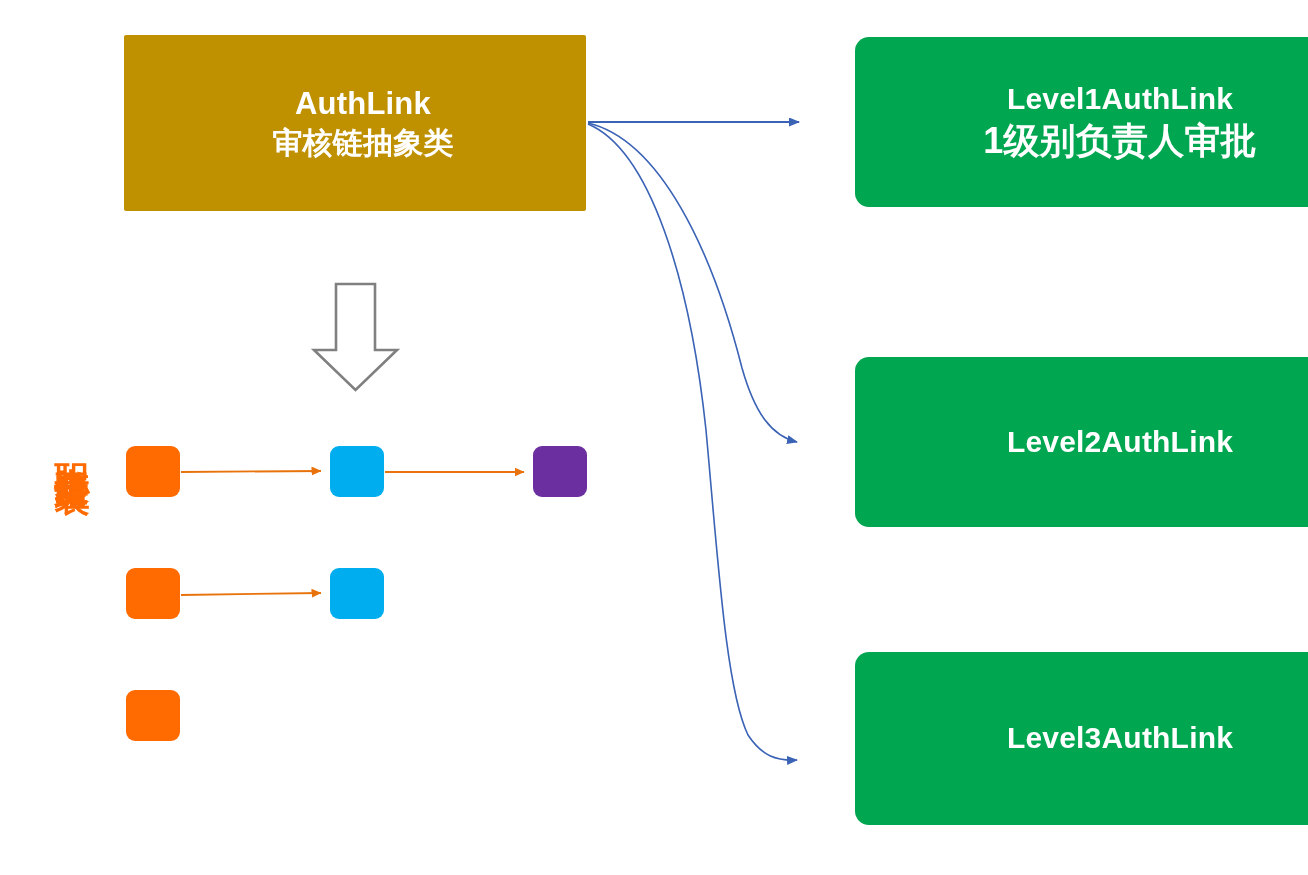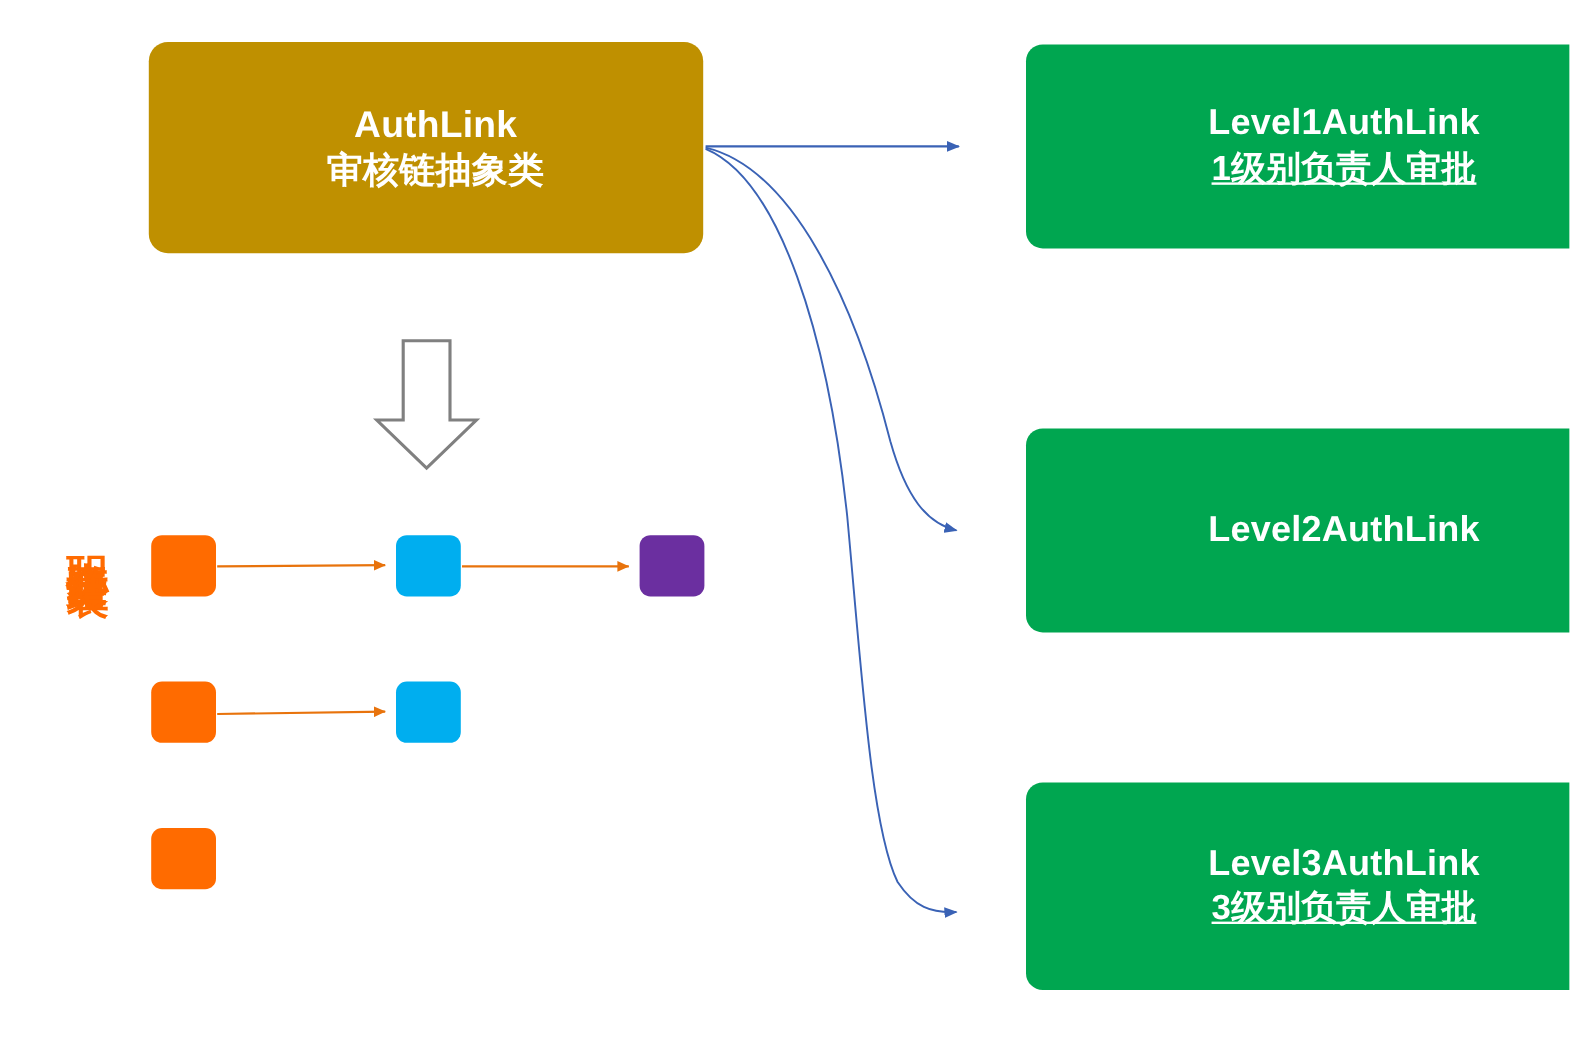--- a/index.html
+++ b/index.html
@@ -41,37 +41,37 @@
     white-space: nowrap;
   }
 
   
   #node-authlink {
     left: 124px;
     top: 35px;
     width: 462px;
     height: 176px;
     background: #BF9000;
-    border-radius: 16px;
+    border-radius: 2px;
     font-size: 31px;
     padding-left: 16px;
   }
   #node-authlink .line1 { font-size: 31px; }
   #node-authlink .line2 { font-size: 30px; text-align: center; }
 
   
   .node-green {
     background: #00A650;
     left: 809px;
     width: 530px;
     font-size: 29px;
     margin-left: 46px;
   }
   .node-green .line1 { font-size: 30px; }
-  .node-green .line2 { font-size: 29px; text-decoration: underline; }
+  .node-green .line2 { font-size: 36px; }
 
   #node-level1 { top: 37px;  height: 170px; }
   #node-level2 { top: 357px; height: 170px; }
   #node-level3 { top: 652px; height: 173px; }
 
   
   .chip {
     position: absolute;
     width: 54px;
     height: 51px;
@@ -155,21 +155,20 @@
     <span class="line1">Level1AuthLink</span>
     <span class="line2">1级别负责人审批</span>
   </div>
 
   <div class="node node-green" id="node-level2">
     <span class="line1">Level2AuthLink</span>
   </div>
 
   <div class="node node-green" id="node-level3">
     <span class="line1">Level3AuthLink</span>
-    <span class="line2">3级别负责人审批</span>
   </div>
 
   <div id="chain-caption">职责链路组装</div>
 
   <div class="chip chip-orange" id="chip-r1-c1"></div>
   <div class="chip chip-blue" id="chip-r1-c2"></div>
   <div class="chip chip-purple" id="chip-r1-c3"></div>
 
   <div class="chip chip-orange" id="chip-r2-c1"></div>
   <div class="chip chip-blue" id="chip-r2-c2"></div>

